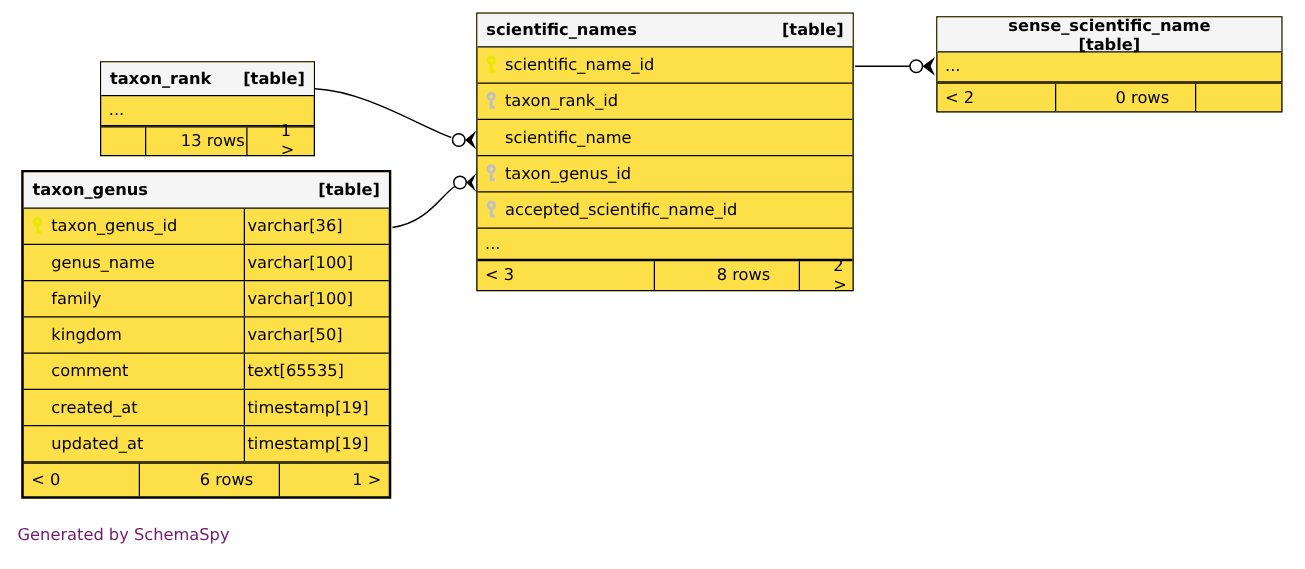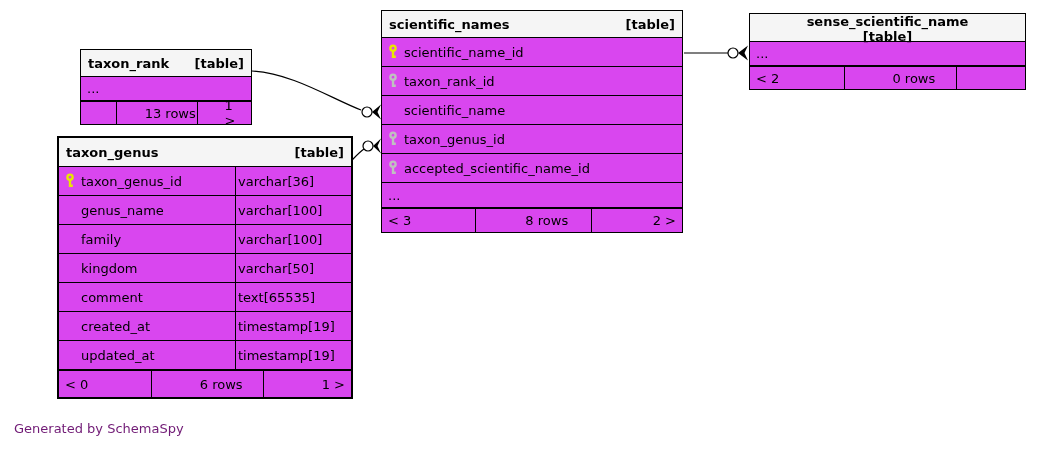--- a/index.html
+++ b/index.html
@@ -7,22 +7,22 @@
   body {
     position:relative;
     background:#ffffff;
     font-family:"DejaVu Sans","Liberation Sans",sans-serif;
     font-size:13px;
     color:#000;
     overflow:hidden;
   }
   #rel-layer { position:absolute; left:0; top:0; width:1044px; height:455px; }
 
-  .tbl { position:absolute; background:#d946ef; border:1px solid #000; }
-  .tbl.hilite { border-width:2px;margin-left:40px; }
+  .tbl { position:absolute; background:#fde047; border:1px solid #000; }
+  .tbl.hilite { border-width:2px; }
 
   .hdr {
     display:flex; justify-content:space-between; align-items:center;
     background:#f5f5f5; border-bottom:1px solid #000; padding:0 7px;
   }
   .hdr .tname { font-weight:bold; }
   .hdr .badge { font-weight:bold; }
 
   .row { display:flex; align-items:center; border-bottom:1px solid #000; }
   .row:last-of-type { border-bottom:none; }
@@ -51,21 +51,21 @@
   .t-genus .row { height:29px; }
   .t-genus .ftr { height:27px; }
   .t-genus .c1 { flex:0 0 31.5%; } .t-genus .c2 { flex:0 0 38.5%; } .t-genus .c3 { flex:1; }
 
   
   .t-sci { left:381px; top:10px; width:302px; }
   .t-sci .hdr { height:27px; }
   .t-sci .row { height:29px; }
   .t-sci .row.more { height:25px; }
   .t-sci .ftr { height:24px; }
-  .t-sci .c1 { flex:0 0 31%; } .t-sci .c2 { flex:0 0 38.5%; } .t-sci .c3 { flex:1; }
+  .t-sci .c1 { flex:0 0 31%; } .t-sci .c2 { flex:0 0 38.5%;margin-left:48px; } .t-sci .c3 { flex:1; }
 
   
   .t-sense { left:749px; top:13px; width:277px; }
   .t-sense .hdr { height:28px;flex-direction:column; }
   .t-sense .row { height:24px; }
   .t-sense .ftr { height:23px; }
   .t-sense .c1 { flex:0 0 34%; } .t-sense .c2 { flex:0 0 41%; } .t-sense .c3 { flex:1; }
 
   .credit { position:absolute; left:14px; top:421px; font-size:13px; color:#701a75; }
 </style>

